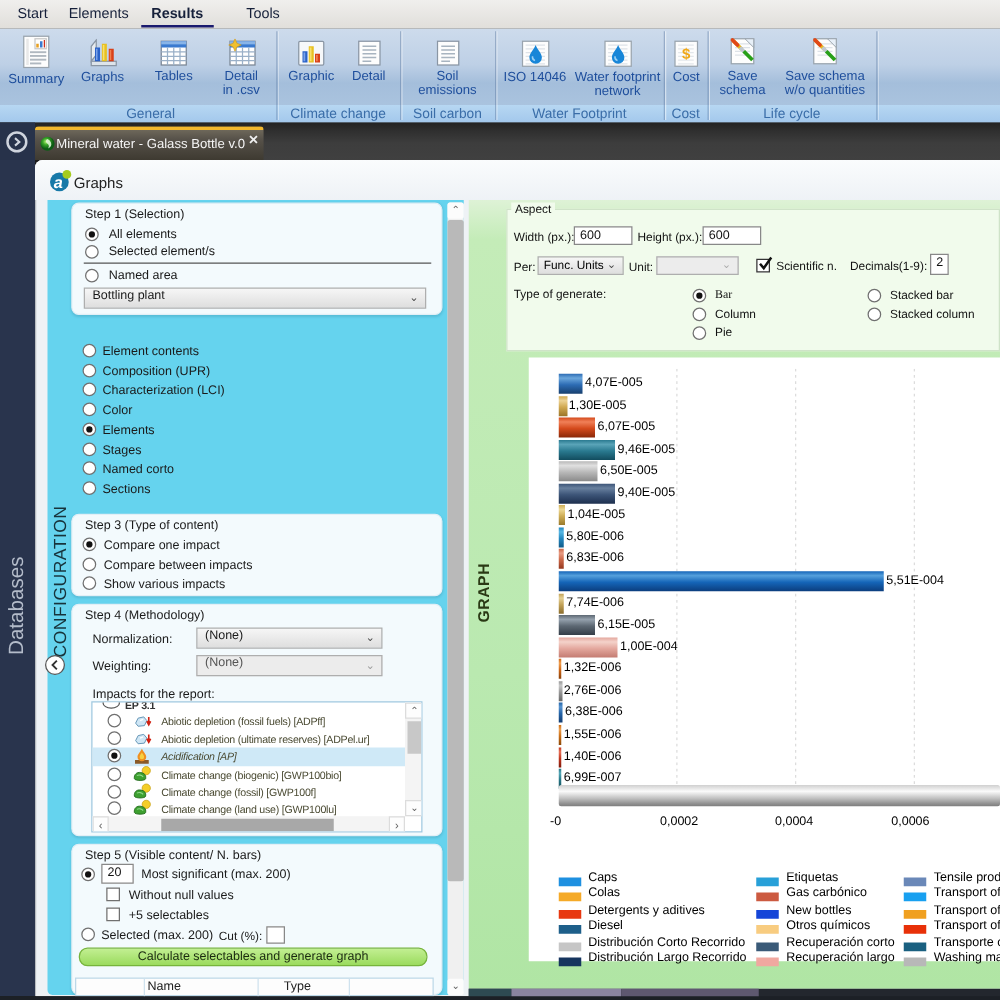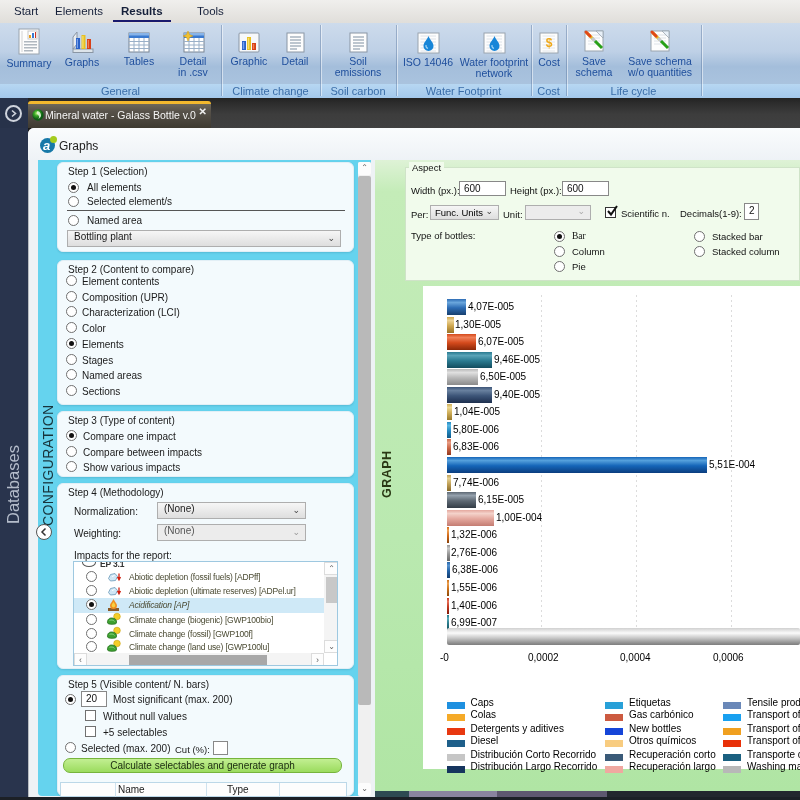--- a/index.html
+++ b/index.html
@@ -321,37 +321,34 @@
     <div class="radio" style="left:30px;top:36px;"></div>
     <div class="rlabel" style="left:49px;top:36px;">Selected element/s</div>
     <div class="abs" style="left:29px;top:50px;width:278px;height:1px;background:#555;"></div>
     <div class="radio" style="left:30px;top:55px;"></div>
     <div class="rlabel" style="left:49px;top:55px;">Named area</div>
     <div class="ddown" style="left:29px;top:70px;width:274px;">
         <span>Bottling plant</span>
         <i>⌄</i>
       </div>
 
-    <div class="stepbox" style="top:100px;width:297px;height:145px;">
-      <div class="slabel">Step 2 (Content to compare)</div>
-    </div>
     <div class="radio" style="left:28px;top:115px;"></div>
       <div class="rlabel" style="left:44px;top:116px;">Element contents</div>
     <div class="radio" style="left:28px;top:131px;"></div>
       <div class="rlabel" style="left:44px;top:132px;">Composition (UPR)</div>
     <div class="radio" style="left:28px;top:146px;"></div>
       <div class="rlabel" style="left:44px;top:147px;">Characterization (LCI)</div>
     <div class="radio" style="left:28px;top:162px;"></div>
       <div class="rlabel" style="left:44px;top:163px;">Color</div>
     <div class="radio sel" style="left:28px;top:178px;"></div>
       <div class="rlabel" style="left:44px;top:179px;">Elements</div>
     <div class="radio" style="left:28px;top:194px;"></div>
       <div class="rlabel" style="left:44px;top:195px;">Stages</div>
     <div class="radio" style="left:28px;top:209px;"></div>
-      <div class="rlabel" style="left:44px;top:210px;">Named areas</div>
+      <div class="rlabel" style="left:44px;top:210px;">Named corto</div>
     <div class="radio" style="left:28px;top:225px;"></div>
       <div class="rlabel" style="left:44px;top:226px;">Sections</div>
 
     <div class="stepbox" style="top:251px;width:297px;height:66px;">
       <div class="slabel">Step 3 (Type of content)</div>
     </div>
     <div class="radio sel" style="left:28px;top:270px;"></div>
       <div class="rlabel" style="left:45px;top:271px;">Compare one impact</div>
     <div class="radio" style="left:28px;top:286px;"></div>
       <div class="rlabel" style="left:45px;top:287px;">Compare between impacts</div>
@@ -477,21 +474,21 @@
     <div class="ddown" style="left:119px;top:37px;width:66px;height:15px;background:#ececec;">
           <i style="top:0;color:#aaa;">⌄</i>
         </div>
     <div class="check" style="left:199px;top:39px;border-color:#333;"></div>
     <svg class="abs" style="left:199px;top:36px;" width="15" height="15">
           <path d="M3 7 L6 10.5 L12 2" stroke="#111" stroke-width="2" fill="none"></path>
         </svg>
     <div class="lab" style="left:215px;top:40px;">Scientific n.</div>
     <div class="lab" style="left:274px;top:40px;">Decimals(1-9):</div>
     <div class="tinput" style="left:338px;top:35px;width:15px;height:17px;">2</div>
-    <div class="lab" style="left:5px;top:62px;">Type of bottles:</div>
+    <div class="lab" style="left:5px;top:62px;">Type of generate:</div>
     <div class="radio sel" style="left:148px;top:63px;"></div>
         <div class="lab" style="left:166px;top:63px;font-family:Liberation Serif, serif;">Bar</div>
     <div class="radio" style="left:148px;top:78px;"></div>
         <div class="lab" style="left:166px;top:78px;">Column</div>
     <div class="radio" style="left:148px;top:93px;"></div>
         <div class="lab" style="left:166px;top:93px;">Pie</div>
     <div class="radio" style="left:288px;top:63px;"></div>
         <div class="lab" style="left:306px;top:63px;">Stacked bar</div>
     <div class="radio" style="left:288px;top:78px;"></div>
         <div class="lab" style="left:306px;top:78px;">Stacked column</div>

